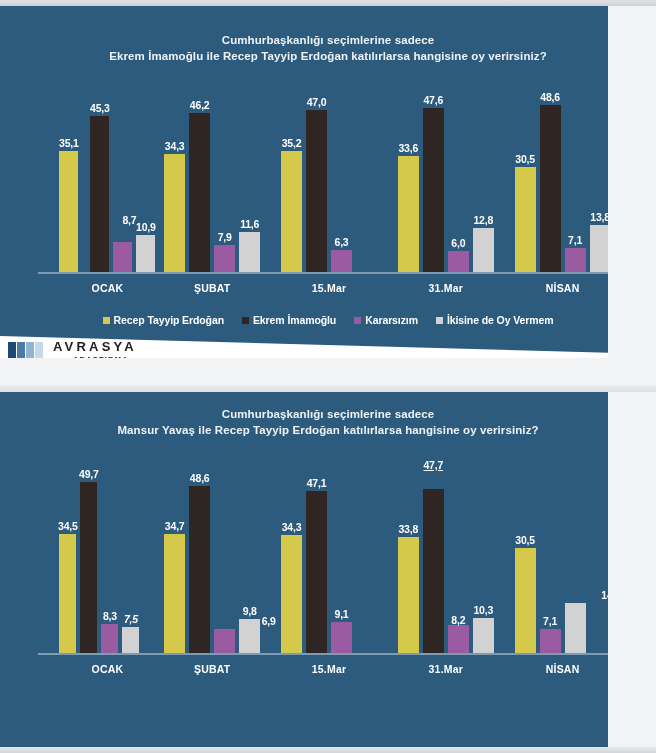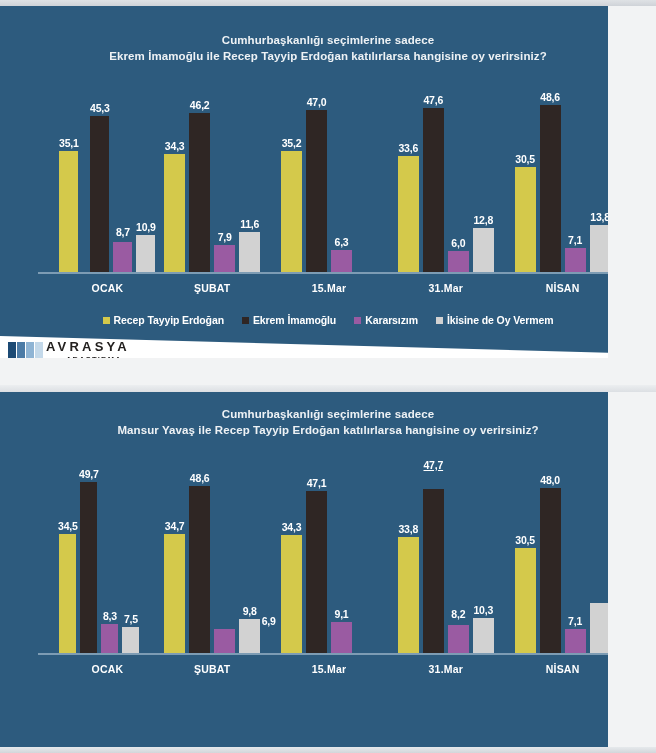--- a/index.html
+++ b/index.html
@@ -111,21 +111,21 @@
   
   .footer-wedge {
     position: absolute; left: 0; width: 656px; height: 36px;
     overflow: hidden;
   }
   #wedge-1 { top: 326px; }
   .footer-wedge svg { display: block; width: 656px; height: 36px; }
 
   .logo {
     position: absolute;
-    display: flex; align-items: center; gap: 3px;
+    display: flex; align-items: center; gap: 10px;
     z-index: 5;
   }
   #logo-1 { left: 8px; top: 334px; }
   .logo-mark { display: flex; align-items: flex-end; height: 20px; gap: 1px; }
   .logo-bar { width: 8px; height: 20px; }
   .lb1 { background: #1c4a74; }
   .lb2 { background: #4c7ba6; }
   .lb3 { background: #8fb4d4; }
   .lb4 { background: #c4d9ea; }
   .logo-text { display: flex; flex-direction: column; line-height: 1; }
@@ -159,21 +159,21 @@
           <div class="bar-row">
             <div class="bar-wrap" style="width: 21px; margin-right: 12px;">
               <span class="bar-label" style="bottom: 122.744px;">35,1</span>
               <div class="bar" title="Recep Tayyip Erdoğan OCAK: 35,1" style="height: 120.744px; background: rgb(212, 201, 75);"></div>
             </div>
             <div class="bar-wrap" style="width: 21px; margin-right: 4px;">
               <span class="bar-label" style="bottom: 157.832px;">45,3</span>
               <div class="bar" title="Ekrem İmamoğlu OCAK: 45,3" style="height: 155.832px; background: rgb(47, 38, 36);"></div>
             </div>
             <div class="bar-wrap" style="width: 21px; margin-right: 4px;">
-              <span class="bar-label" style="bottom: 34px;">8,7</span>
+              <span class="bar-label" style="bottom: 46px; padding-left: 13px;">8,7</span>
               <div class="bar" title="Kararsızım OCAK: 8,7" style="height: 29.928px; background: rgb(154, 91, 162);"></div>
             </div>
             <div class="bar-wrap" style="width: 21px; margin-right: 0px;">
               <span class="bar-label" style="bottom: 39.496px;">10,9</span>
               <div class="bar" title="İkisine de Oy Vermem OCAK: 10,9" style="height: 37.496px; background: rgb(210, 210, 210);"></div>
             </div>
           </div>
         </div>
         <div class="group" style="left: 126.2px; width: 96px;">
           <div class="bar-row">
@@ -315,21 +315,21 @@
               <div class="bar" title="Recep Tayyip Erdoğan OCAK: 34,5" style="height: 118.76px; background: rgb(212, 201, 75);"></div>
             </div>
             <div class="bar-wrap" style="width: 21px; margin-right: 4px;">
               <span class="bar-label" style="bottom: 173.083px;">49,7</span>
               <div class="bar" title="Mansur Yavaş OCAK: 49,7" style="height: 171.083px; background: rgb(47, 38, 36);"></div>
             </div>
             <div class="bar-wrap" style="width: 21px; margin-right: 4px;">
               <span class="bar-label" style="bottom: 30.5712px;">8,3</span>
               <div class="bar" title="Kararsızım OCAK: 8,3" style="height: 28.5712px; background: rgb(154, 91, 162);"></div>
             </div>
-            <div class="bar-wrap" style="width: 21px; margin-right: 16px;">
+            <div class="bar-wrap" style="width: 21px; margin-right: 16px; font-style: italic;">
               <span class="bar-label" style="bottom: 27.8173px;">7,5</span>
               <div class="bar" title="İkisine de Oy Vermem OCAK: 7,5" style="height: 25.8173px; background: rgb(210, 210, 210);"></div>
             </div>
           </div>
         </div>
         <div class="group" style="left: 126.2px; width: 96px;">
           <div class="bar-row">
             <div class="bar-wrap" style="width: 21px; margin-right: 4px;">
               <span class="bar-label" style="bottom: 121.448px;">34,7</span>
               <div class="bar" title="Recep Tayyip Erdoğan ŞUBAT: 34,7" style="height: 119.448px; background: rgb(212, 201, 75);"></div>
@@ -368,38 +368,34 @@
           <div class="bar-row">
             <div class="bar-wrap" style="width: 21px; margin-right: 4px;">
               <span class="bar-label" style="bottom: 118.35px;">33,8</span>
               <div class="bar" title="Recep Tayyip Erdoğan 31.Mar: 33,8" style="height: 116.35px; background: rgb(212, 201, 75);"></div>
             </div>
             <div class="bar-wrap" style="width: 21px; margin-right: 4px;">
               <span class="bar-label" style="bottom: 182px; text-decoration: underline;">47,7</span>
               <div class="bar" title="Mansur Yavaş 31.Mar: 47,7" style="height: 164.198px; background: rgb(47, 38, 36);"></div>
             </div>
             <div class="bar-wrap" style="width: 21px; margin-right: 4px;">
-              <span class="bar-label" style="bottom: 33px;">8,2</span>
+              <span class="bar-label" style="bottom: 27px;">8,2</span>
               <div class="bar" title="Kararsızım 31.Mar: 8,2" style="height: 28.2269px; background: rgb(154, 91, 162);"></div>
             </div>
             <div class="bar-wrap" style="width: 21px; margin-right: 0px;">
               <span class="bar-label" style="bottom: 37.4558px;">10,3</span>
               <div class="bar" title="İkisine de Oy Vermem 31.Mar: 10,3" style="height: 35.4558px; background: rgb(210, 210, 210);"></div>
             </div>
           </div>
         </div>
         <div class="group" style="left: 476.6px; width: 96px;">
           <div class="bar-row">
             <div class="bar-wrap" style="width: 21px; margin-right: 4px;">
               <span class="bar-label" style="bottom: 106.99px;">30,5</span>
               <div class="bar" title="Recep Tayyip Erdoğan NİSAN: 30,5" style="height: 104.99px; background: rgb(212, 201, 75);"></div>
-            </div>
-            <div class="bar-wrap" style="width: 21px; margin-right: 4px;">
-              <span class="bar-label" style="bottom: 167.231px;">48,0</span>
-              <div class="bar" title="Mansur Yavaş NİSAN: 48,0" style="height: 165.231px; background: rgb(47, 38, 36);"></div>
             </div>
             <div class="bar-wrap" style="width: 21px; margin-right: 4px;">
               <span class="bar-label" style="bottom: 26.4404px;">7,1</span>
               <div class="bar" title="Kararsızım NİSAN: 7,1" style="height: 24.4404px; background: rgb(154, 91, 162);"></div>
             </div>
             <div class="bar-wrap" style="width: 21px; margin-right: 0px;">
               <span class="bar-label" style="bottom: 51.5692px; margin-left: 36px;">14,4</span>
               <div class="bar" title="İkisine de Oy Vermem NİSAN: 14,4" style="height: 49.5692px; background: rgb(210, 210, 210);"></div>
             </div>
           </div>

